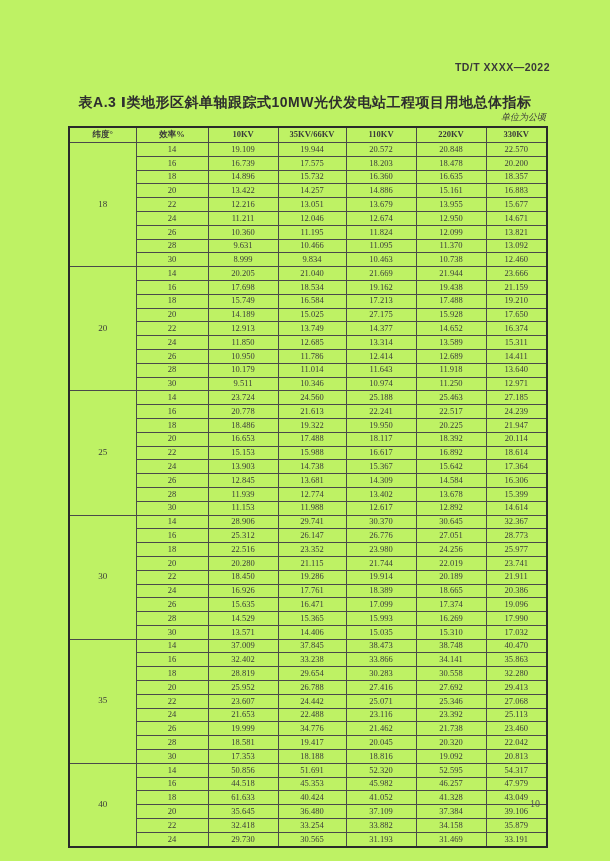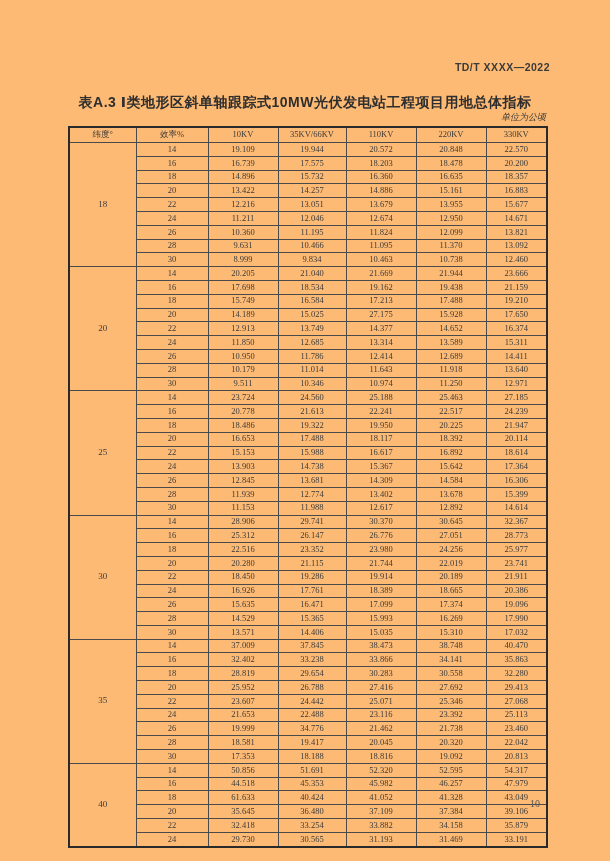--- a/index.html
+++ b/index.html
@@ -1,20 +1,20 @@
 <!DOCTYPE html>
 <html><head>
 <meta charset="utf-8">
 <style>
   html, body { margin: 0; padding: 0; background: #ffffff; }
   .page {
     position: relative;
     width: 610px;
     height: 861px;
-    background: #fdba74;
+    background: #bef264;
     color: #333333;
     font-family: "Liberation Serif", "DejaVu Serif", serif;
     overflow: hidden;
   }
   .doc-ref {
     position: absolute;
     top: 61px;
     right: 60px;
     font-family: "Liberation Sans", "DejaVu Sans", sans-serif;
     font-size: 10.5px;
@@ -58,21 +58,21 @@
     vertical-align: middle;
     padding: 0;
     line-height: 1.1;
     height: 12.8px;
     overflow: hidden;
     white-space: nowrap;
   }
   table.land-table { border: 2px solid #2a2a2a; }
   table.land-table th {
     height: 14px;
-    font-weight: normal;
+    font-weight: bold;
     font-size: 8.5px;
   }
   table.land-table td.lat { font-size: 9px; }
   .page-number {
     position: absolute;
     top: 798px;
     right: 70px;
     font-size: 10px;
     color: #555555;
   }

